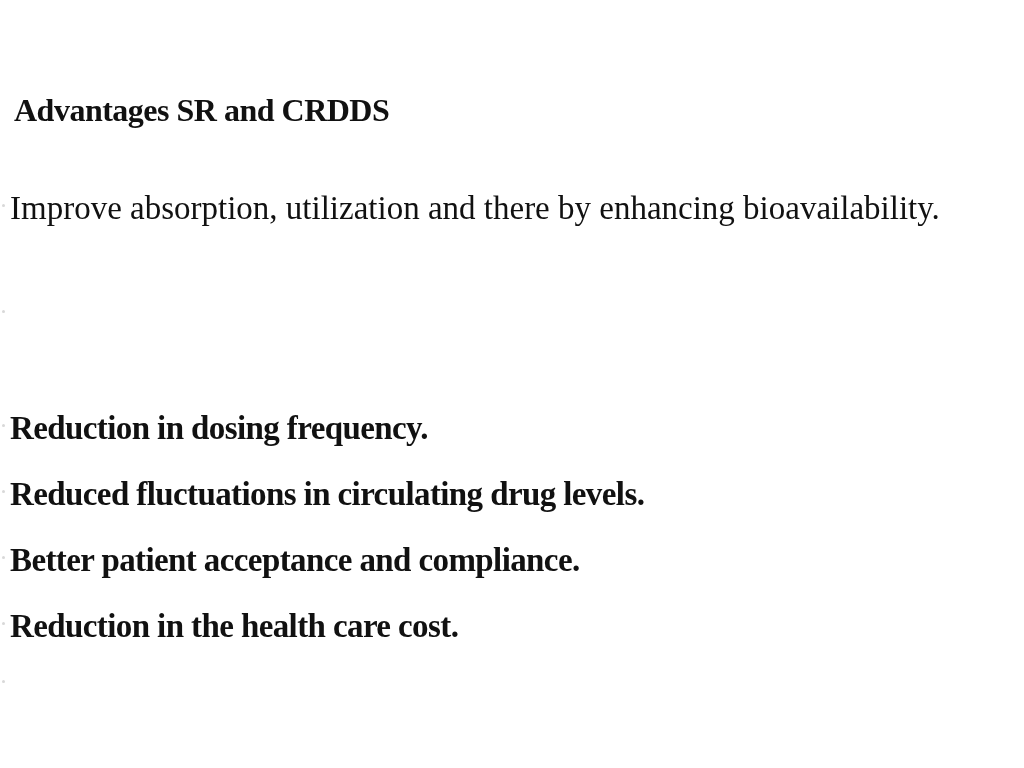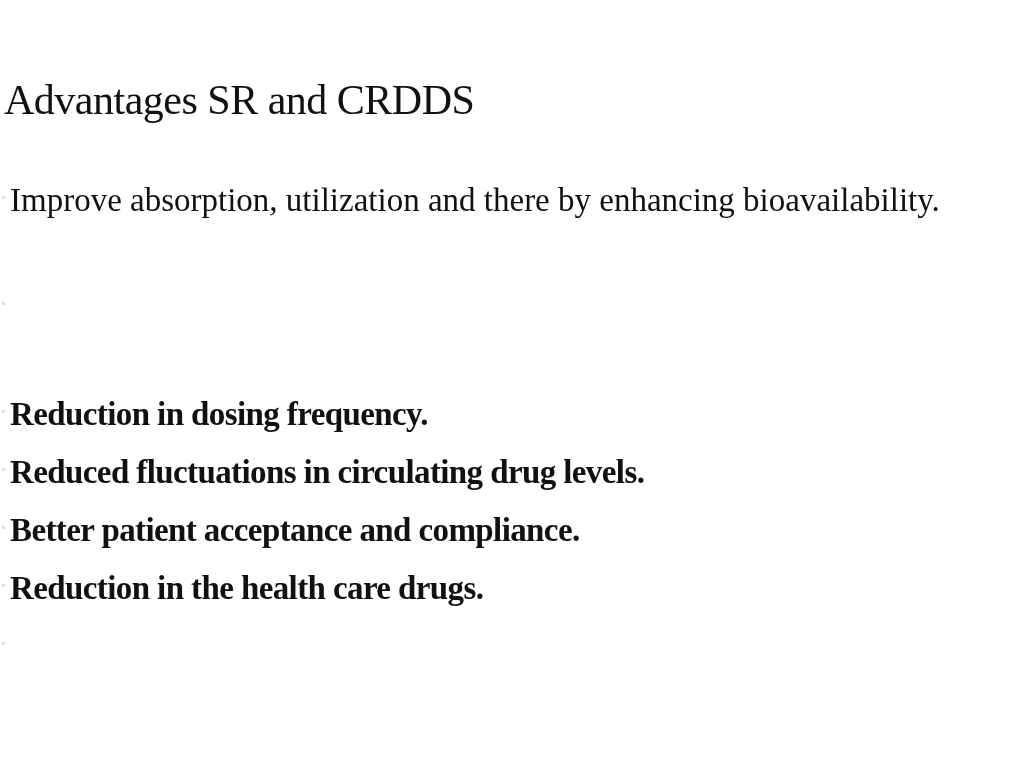--- a/index.html
+++ b/index.html
@@ -17,25 +17,25 @@
     }
     .slide {
       position: absolute;
       left: 0; top: 0;
       width: 1024px; height: 768px;
     }
     .title {
       position: absolute;
       left: 4px;
       top: 72px;
-      font-size: 42px;
-      font-weight: normal;
+      font-size: 32px;
+      font-weight: bold;
       letter-spacing: -0.5px;
       line-height: 56px;
-      margin: 0;
+      margin: 10px;
       white-space: nowrap;
     }
     .bullets {
       position: absolute;
       left: 0;
       top: 176px;
       width: 990px;
       margin: 0;
       padding: 0;
       list-style: none;
@@ -50,20 +50,21 @@
       position: absolute;
       left: 2px;
       top: 20px;
       width: 3px;
       height: 3px;
       background: #d8d8d8;
       border-radius: 50%;
     }
     .bullet .text {
       display: block;
+      margin-top: 8px;
     }
     .bullet.justify .text {
       text-align: justify;
       text-align-last: left;
     }
     
     .bullet.cond .text {
       letter-spacing: -0.6px;
       transform-origin: left center;
       font-weight: bold;
@@ -97,19 +98,19 @@
     <li class="bullet cond" id="b4">
       <span class="mark"></span>
       <span class="text">Reduced fluctuations in circulating drug levels.</span>
     </li>
     <li class="bullet cond" id="b3">
       <span class="mark"></span>
       <span class="text">Better patient acceptance and compliance.</span>
     </li>
     <li class="bullet cond" id="b5">
       <span class="mark"></span>
-      <span class="text">Reduction in the health care drugs.</span>
+      <span class="text">Reduction in the health care cost.</span>
     </li>
     <li class="bullet cond" id="b6">
       <span class="mark"></span>
     </li>
   </ul>
 </div>
 
 </body></html>

